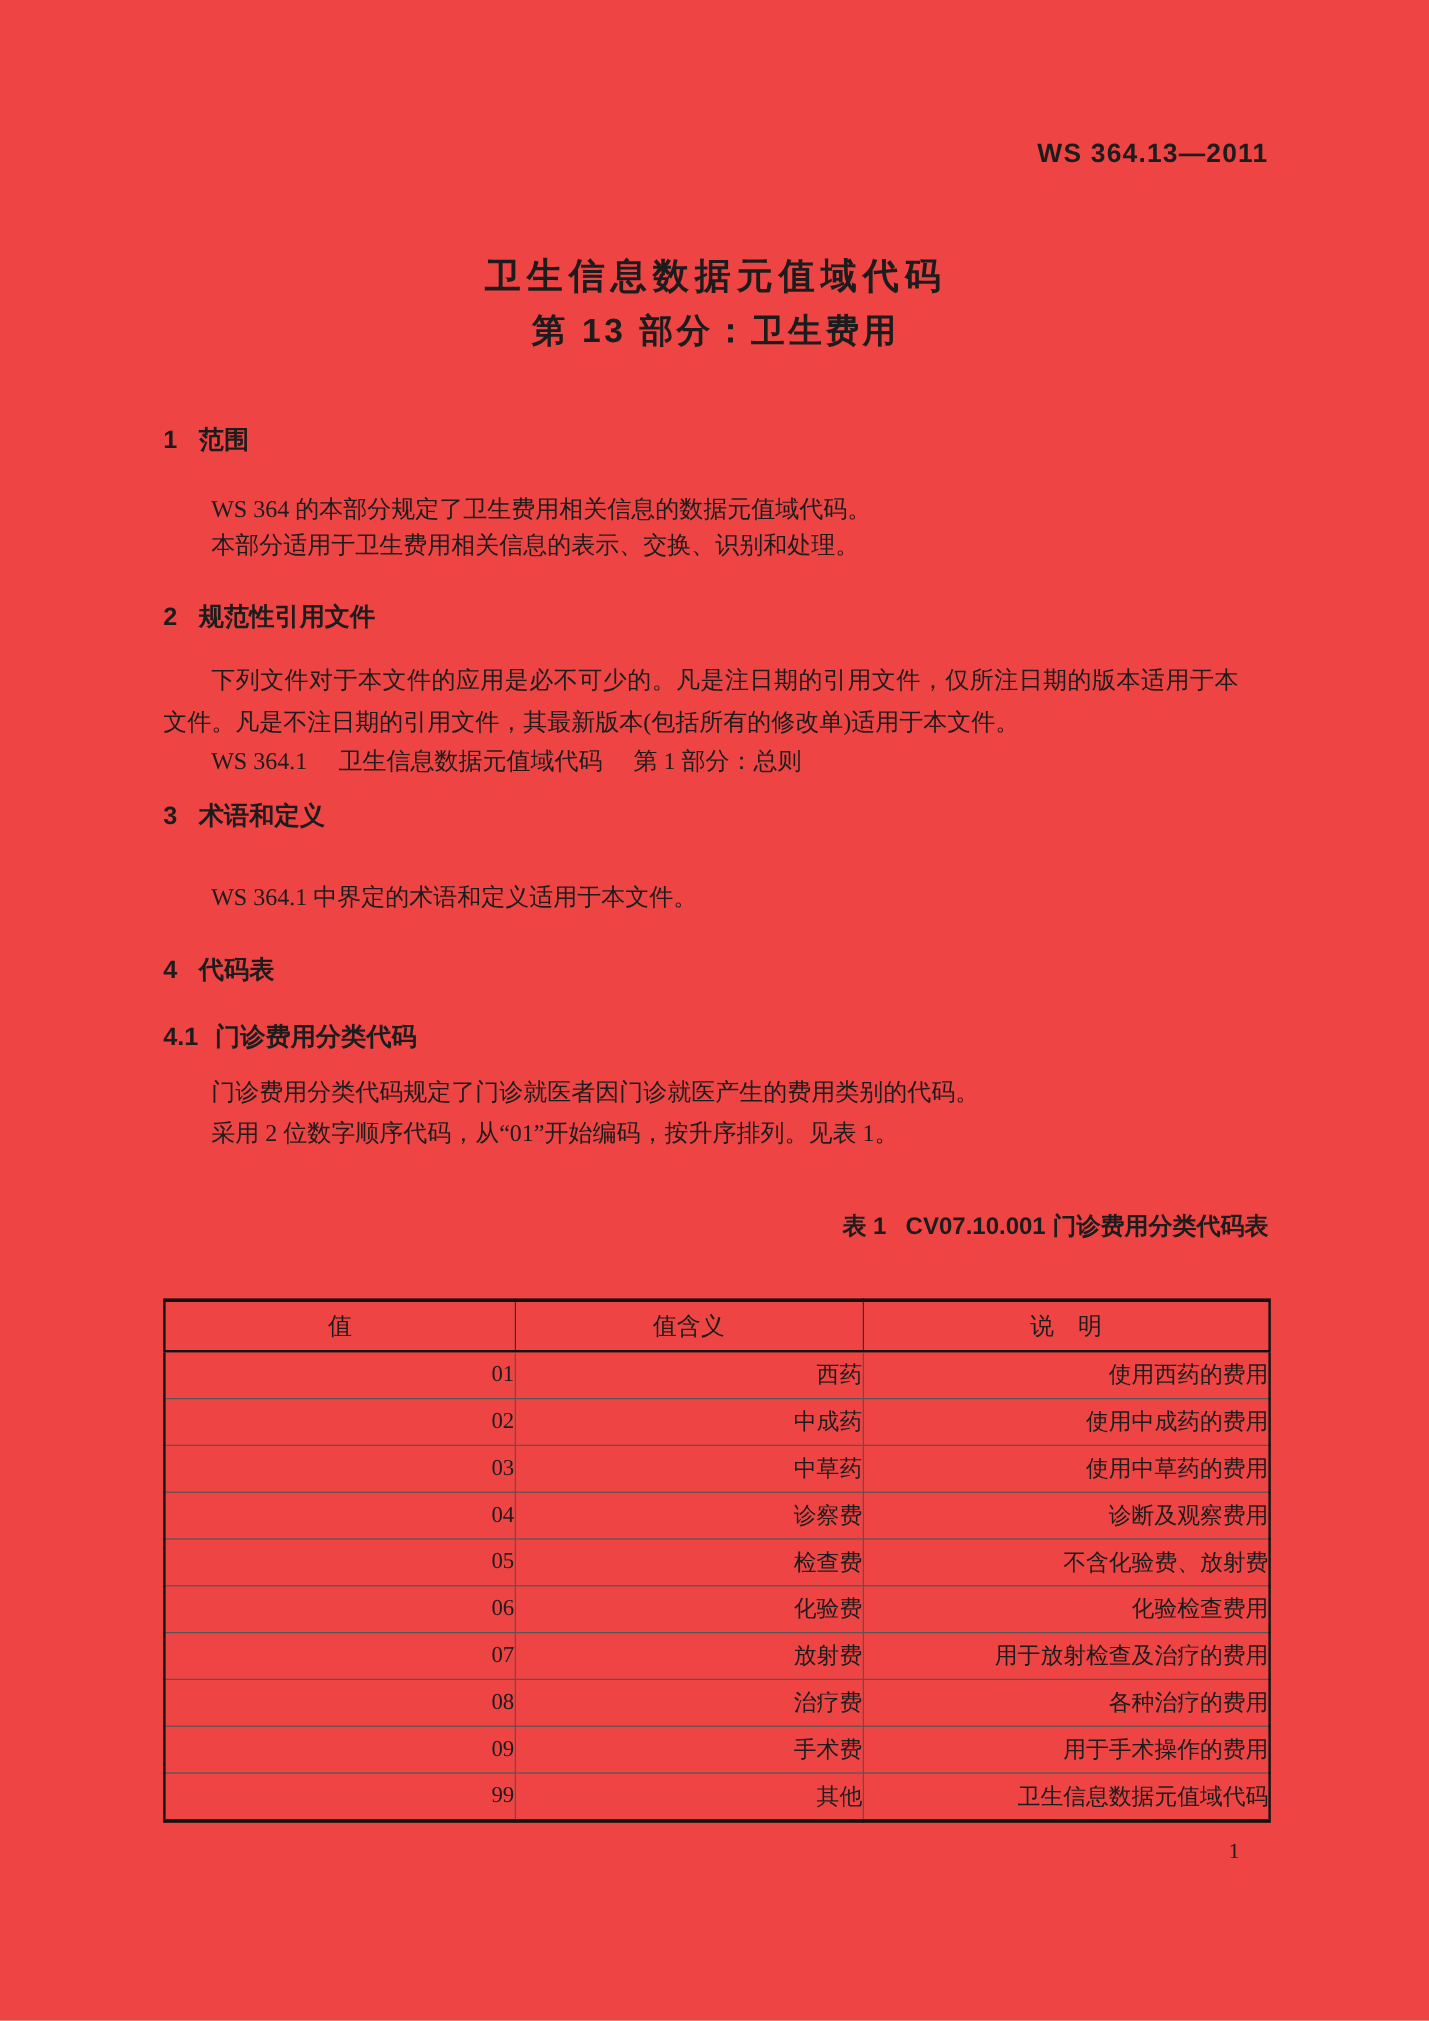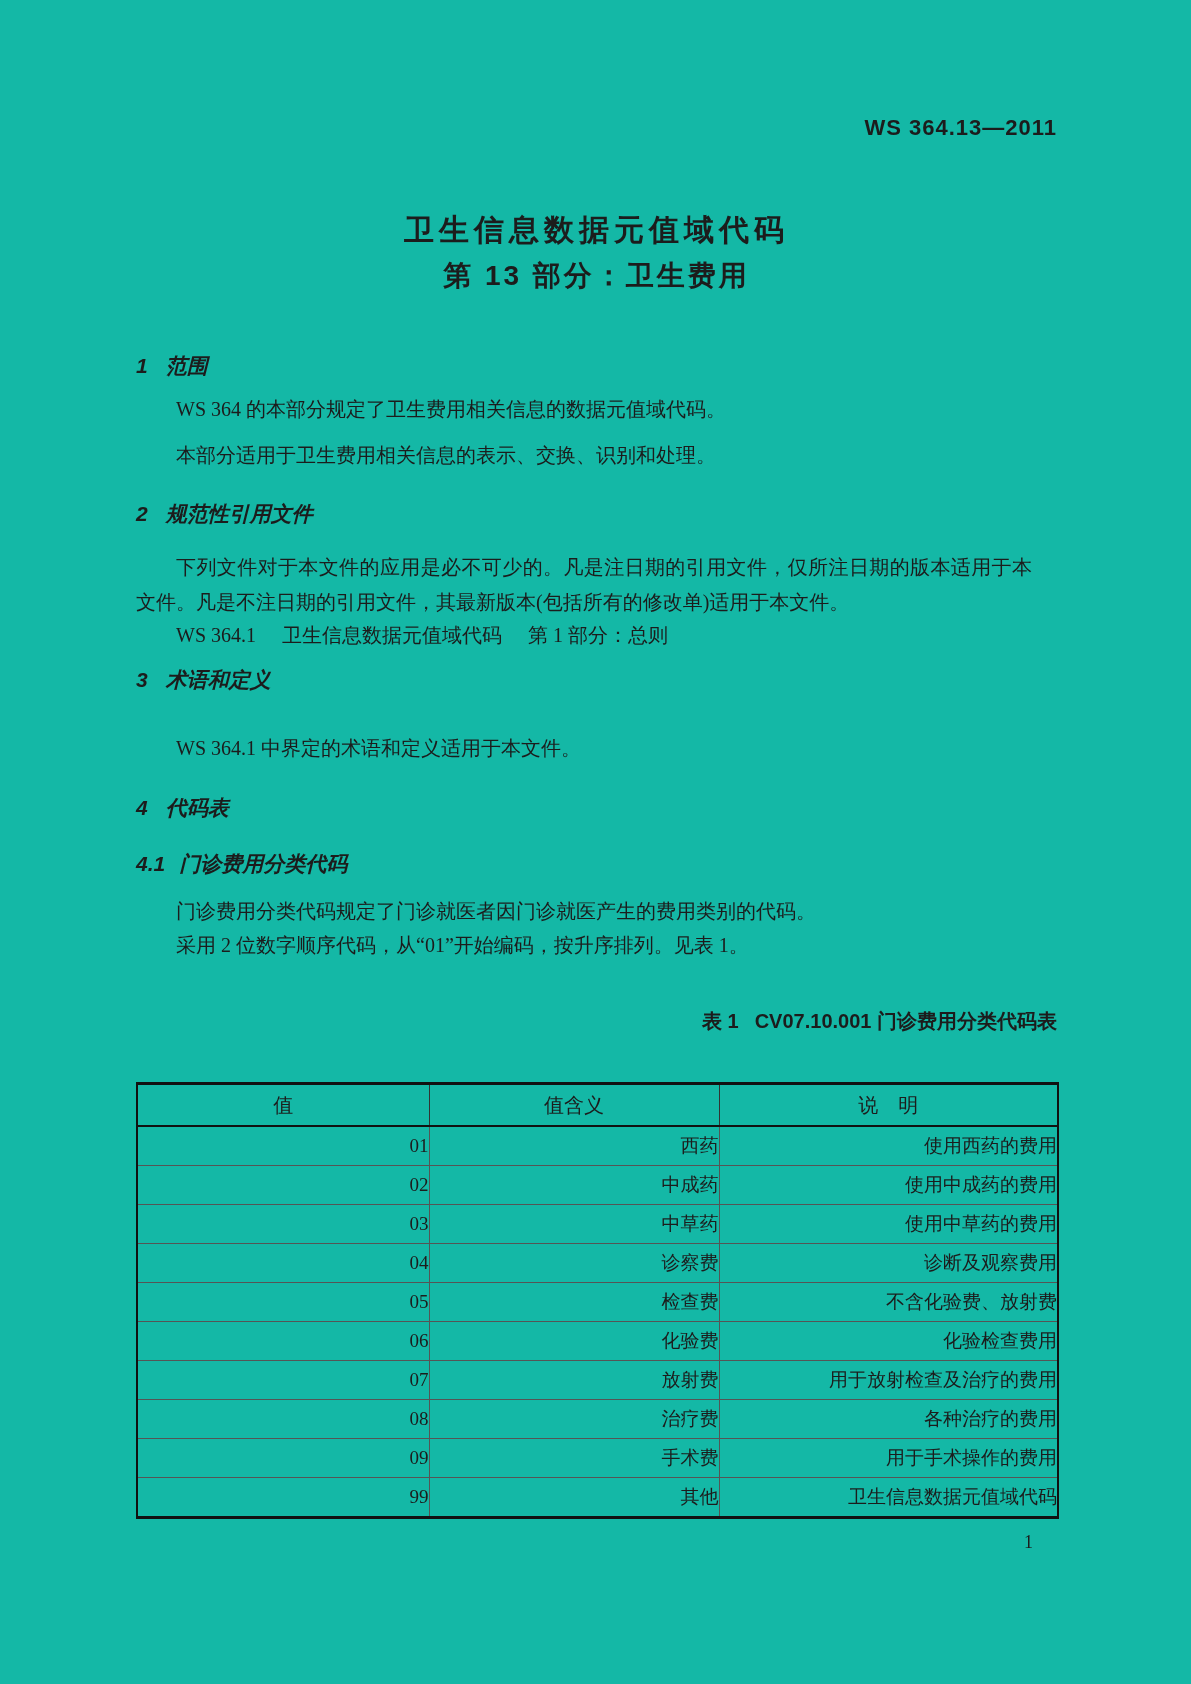--- a/index.html
+++ b/index.html
@@ -1,52 +1,52 @@
 <!DOCTYPE html>
 <html><head>
 <meta charset="utf-8">
 <style>
   html,body { margin:0; padding:0; background:#e8e8e8; }
   .page {
     position:relative; width:1191px; height:1684px; margin:0 auto;
-    background:#14b8a6; color:#1c1c1c; overflow:hidden;
+    background:#ef4444; color:#1c1c1c; overflow:hidden;
     font-family:"Liberation Serif","DejaVu Serif",serif;
   }
   .docnum {
     position:absolute; top:115px; right:134px;
     font-family:"Liberation Sans","DejaVu Sans",sans-serif;
     font-weight:bold; font-size:22px; letter-spacing:1px;
   }
   .title-line1 {
     position:absolute; top:210px; left:136px; width:921px; text-align:center;
     font-family:"Liberation Sans","DejaVu Sans",sans-serif;
     font-weight:bold; font-size:30px; letter-spacing:5px;
   }
   .title-line2 {
     position:absolute; top:257px; left:136px; width:921px; text-align:center;
     font-family:"Liberation Sans","DejaVu Sans",sans-serif;
     font-weight:bold; font-size:28px; letter-spacing:3px;
   }
   .heading {
     position:absolute; left:136px;
     font-family:"Liberation Sans","DejaVu Sans",sans-serif;
-    font-weight:bold; font-size:21px;font-style:italic;
+    font-weight:bold; font-size:21px;
   }
   .heading .hnum { display:inline-block; margin-right:18px; }
   .h-s1 { top:352px; }
   .h-s2 { top:500px; }
   .h-s3 { top:666px; }
   .h-s4 { top:794px; }
   .h-s41 { top:850px; }
   .h-s41 .hnum { margin-right:14px; }
   .para {
     position:absolute; left:136px; width:921px;
     font-size:20px; line-height:35px; text-indent:40px;
   }
-  .p-s1-1 { top:392px; }
+  .p-s1-1 { top:408px; }
   .p-s1-2 { top:438px; }
   .p-s2-1 { top:550px; width:896px; text-align:justify; }
   .p-s2-ref { top:618px; }
   .p-s2-ref .refpart { margin-right:26px; }
   .p-s3-1 { top:731px; }
   .p-s41-1 { top:894px; }
   .p-s41-2 { top:928px;font-family:Liberation Serif, serif; }
   .table-caption {
     position:absolute; top:1008px; left:136px; width:921px; text-align:right;
     font-family:"Liberation Sans","DejaVu Sans",sans-serif;

